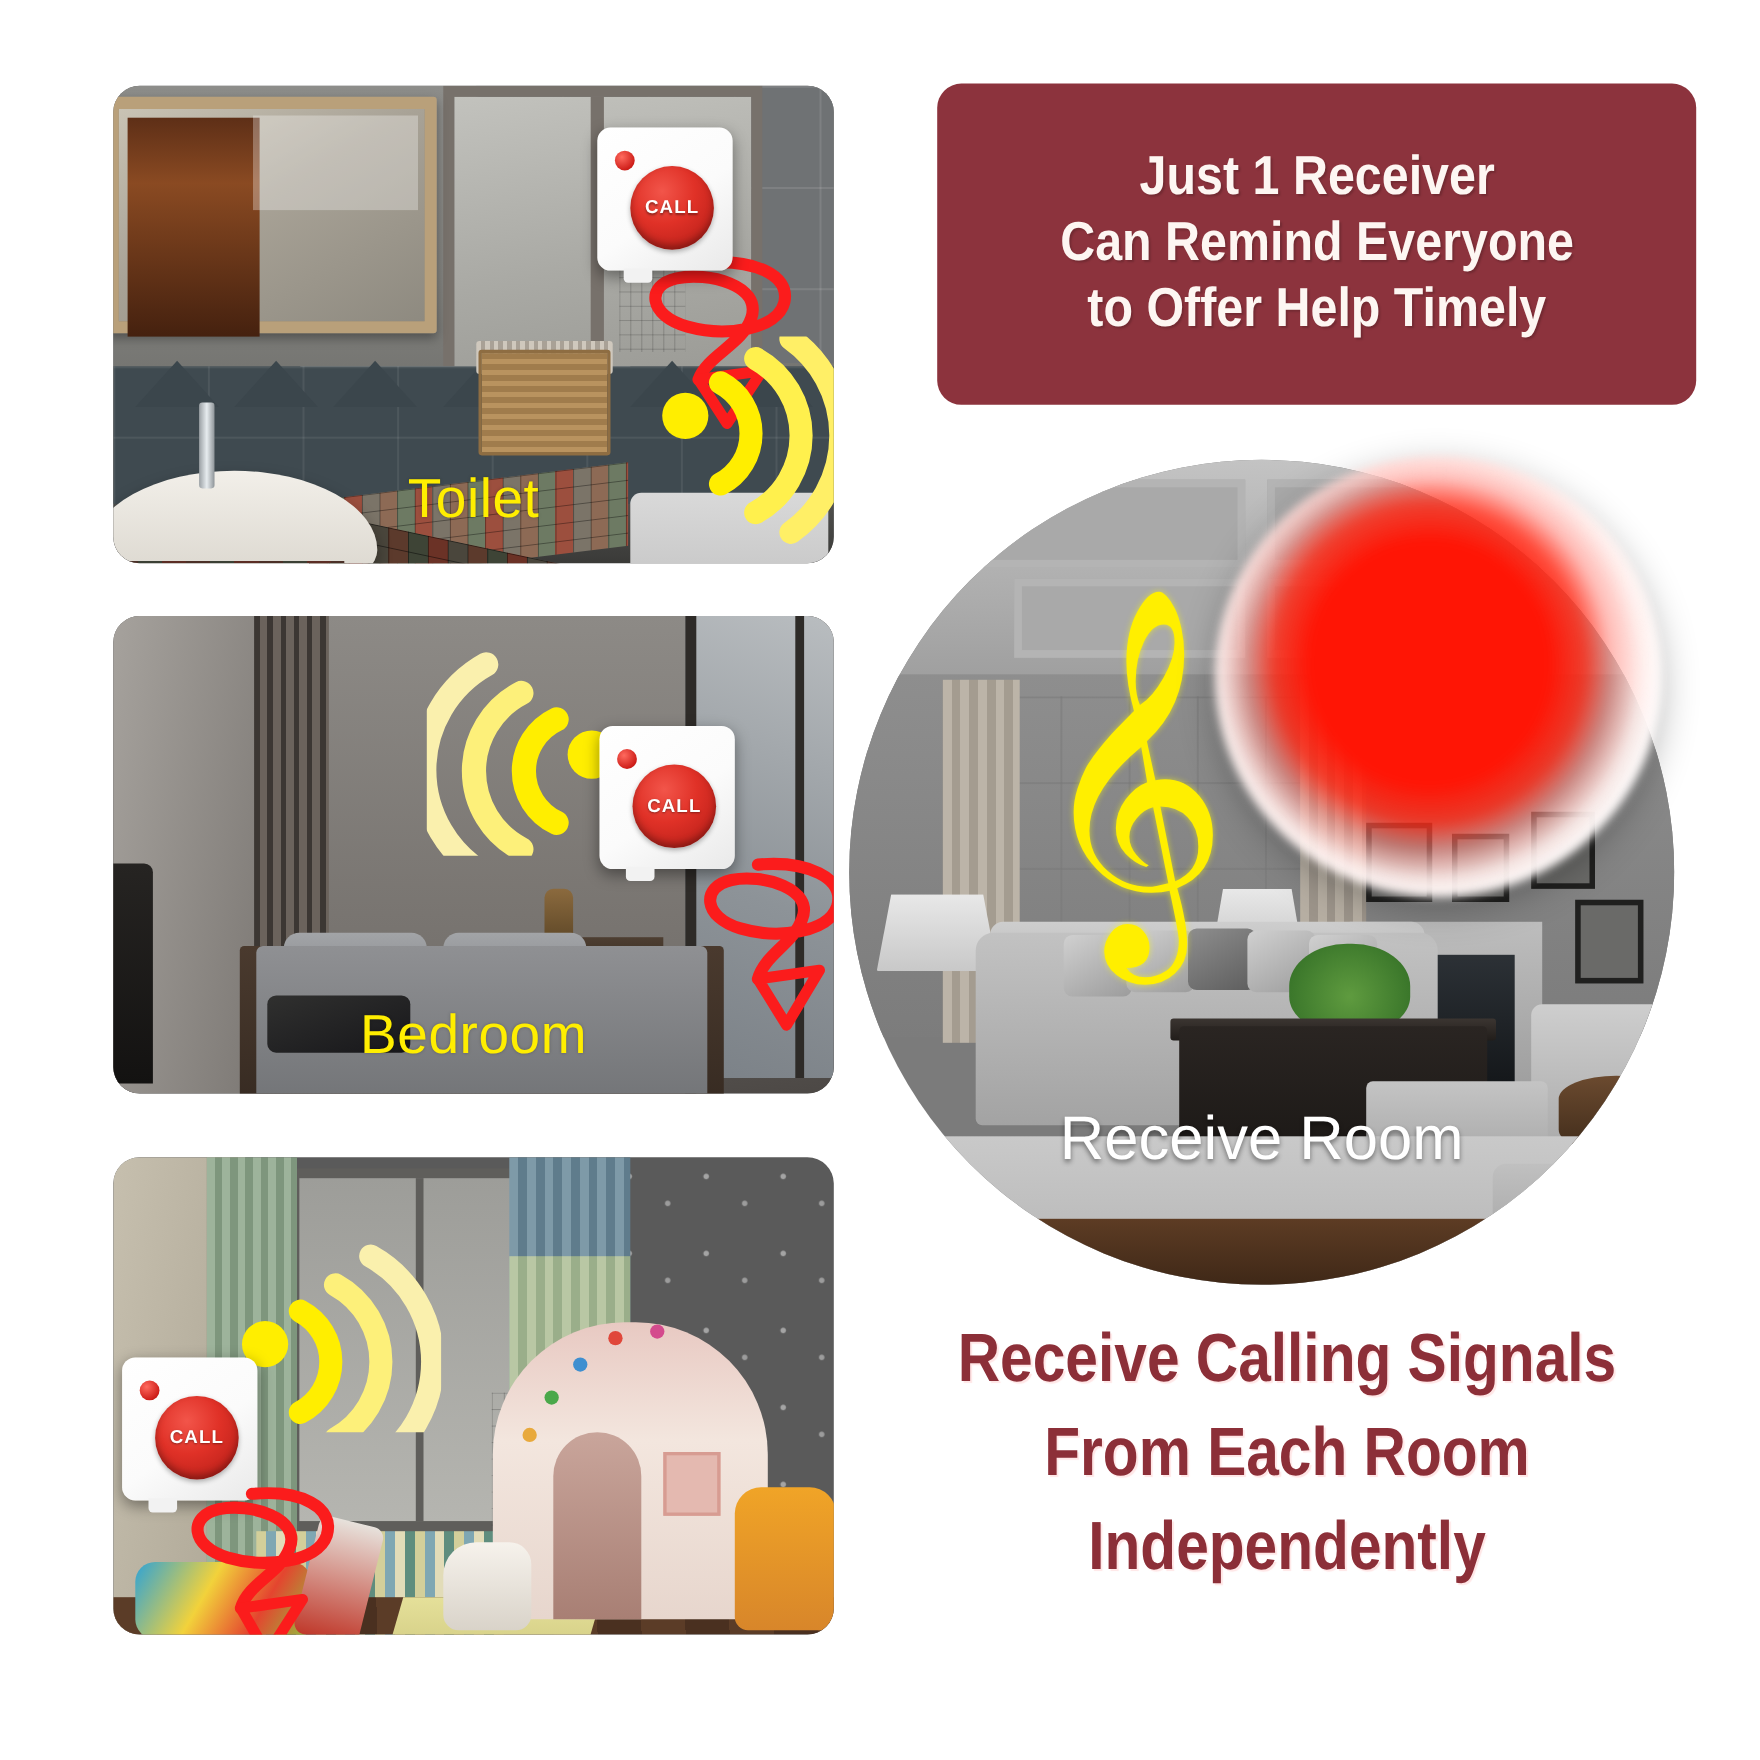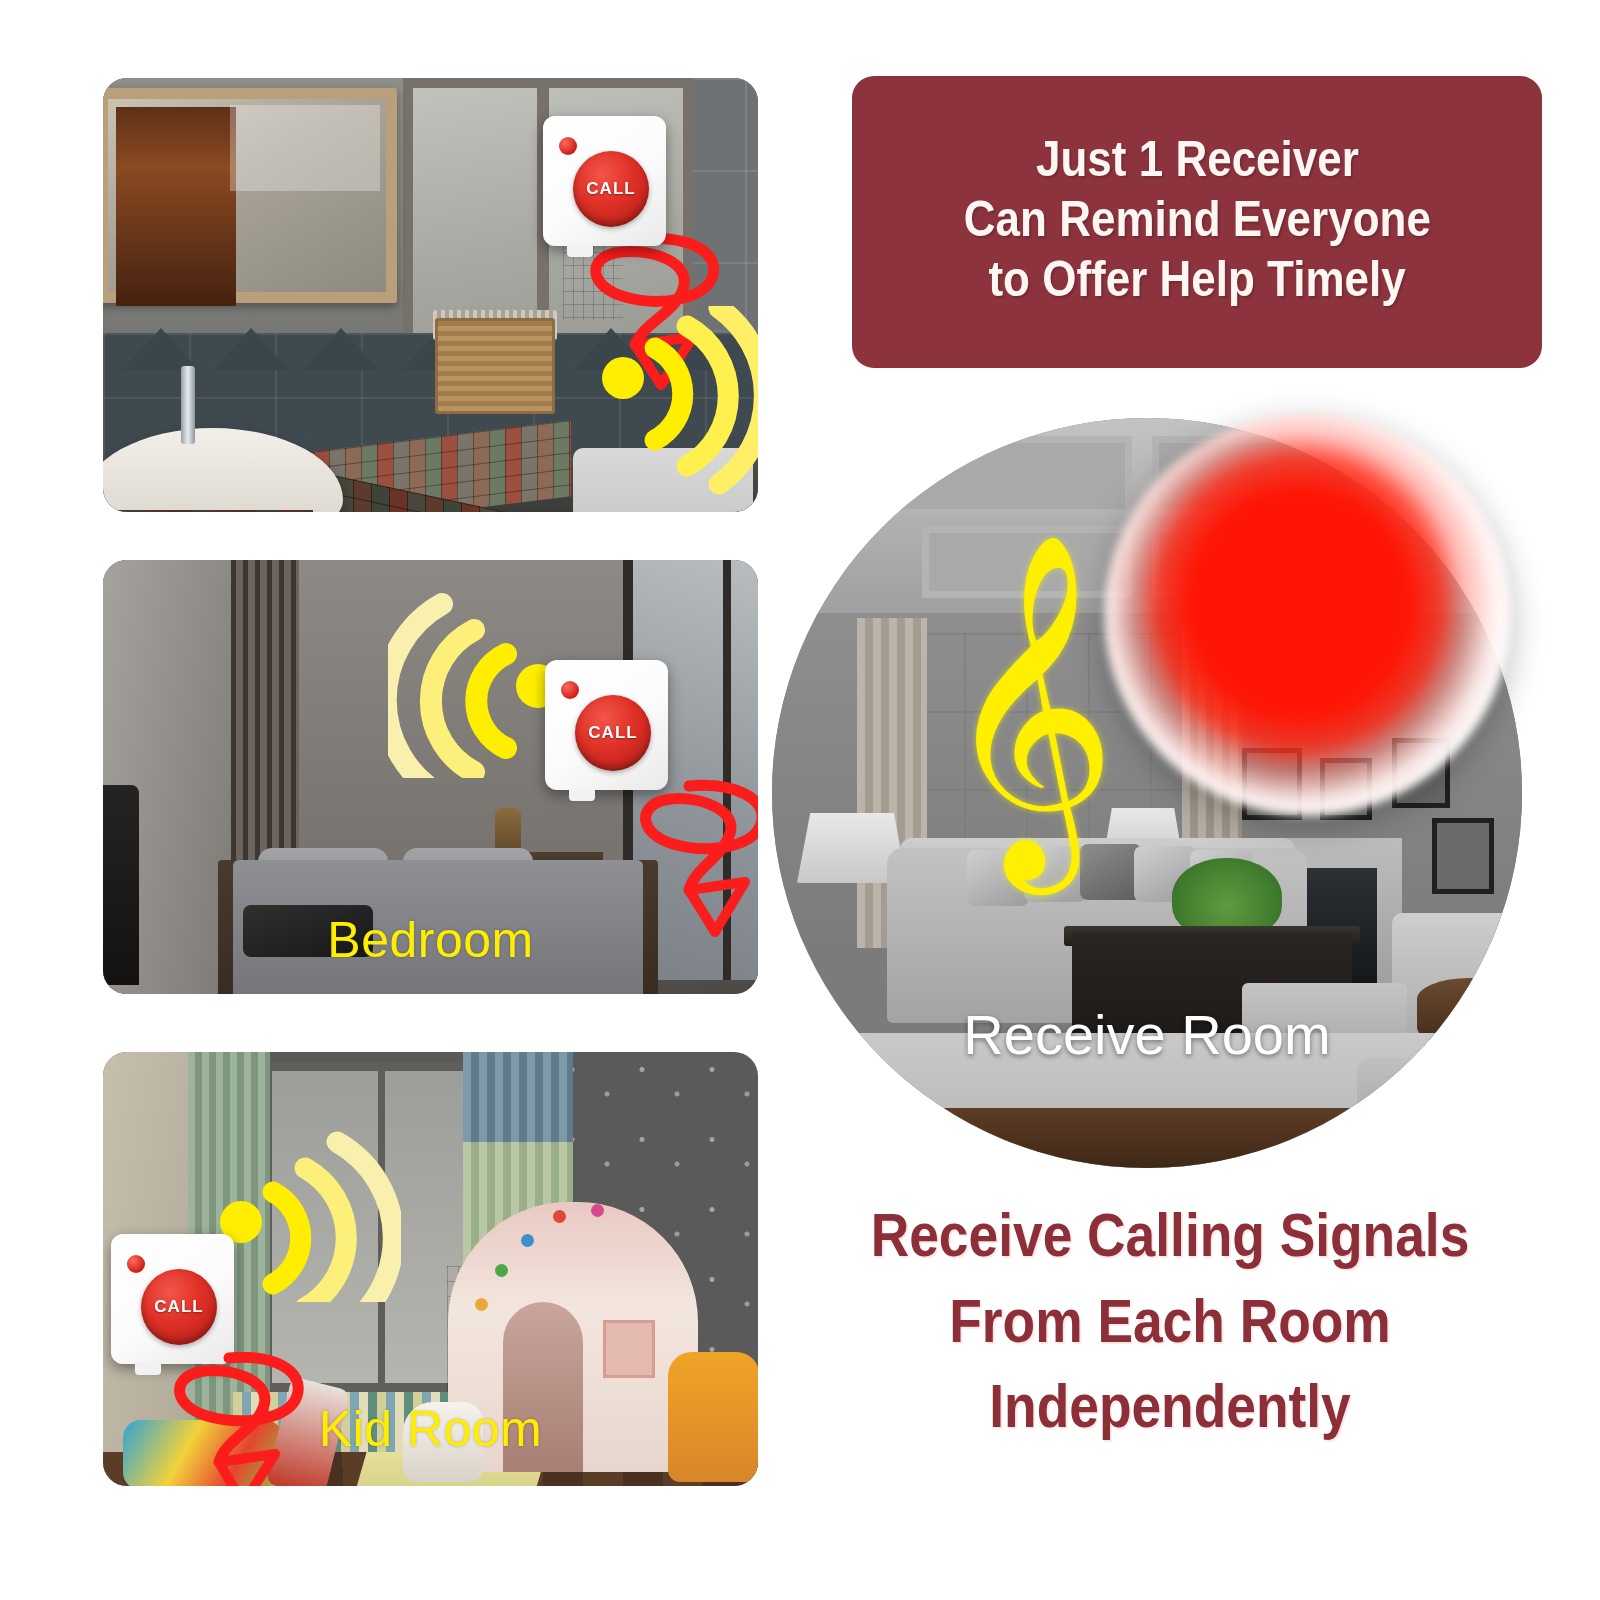--- a/index.html
+++ b/index.html
@@ -375,20 +375,21 @@
     <path d="M136 2 A108 108 0 0 1 136 178" fill="none" stroke="#ffef66" stroke-width="21" stroke-linecap="round"></path>
   </svg>
 
   <div class="call-device" style="left:440px; top:38px;">
     <div class="call-led"></div>
     <div class="call-btn">
       <span>CALL</span>
     </div>
   </div>
 
+  <div class="room-label" style="top:350px;">Toilet</div>
 </div>
 
 <div class="room-card" id="card-bedroom">
   <div class="scene">
     <div class="b-wall"></div>
     <div class="b-leftwall"></div>
     <div class="b-slats"></div>
     <div class="b-backpanel"></div>
     <div class="b-win"></div>
     <div class="b-winframe"></div>
@@ -465,21 +466,20 @@
     <div class="call-btn">
       <span>CALL</span>
     </div>
   </div>
 
   <svg class="cord" style="left:30px; top:300px;" width="180" height="170" viewBox="0 0 180 170">
     <path d="M96 6 C140 2 172 18 164 44 C156 68 108 74 74 64 C40 54 38 26 66 20 C94 14 142 28 130 56 C122 78 92 88 86 110" fill="none" stroke="#fb1c1c" stroke-width="11" stroke-linecap="round"></path>
     <path d="M86 110 L142 102 L110 152 Z" fill="none" stroke="#fb1c1c" stroke-width="10" stroke-linejoin="round"></path>
   </svg>
 
-  <div class="room-label" style="top:352px;">Kid Room</div>
 </div>
 
 <div id="headline-banner">
   <div class="hl">Just 1 Receiver</div>
   <div class="hl">Can Remind Everyone</div>
   <div class="hl">to Offer Help Timely</div>
 </div>
 
 <div id="drawing-room-circle">
   <div class="dr-ceiling"></div>

